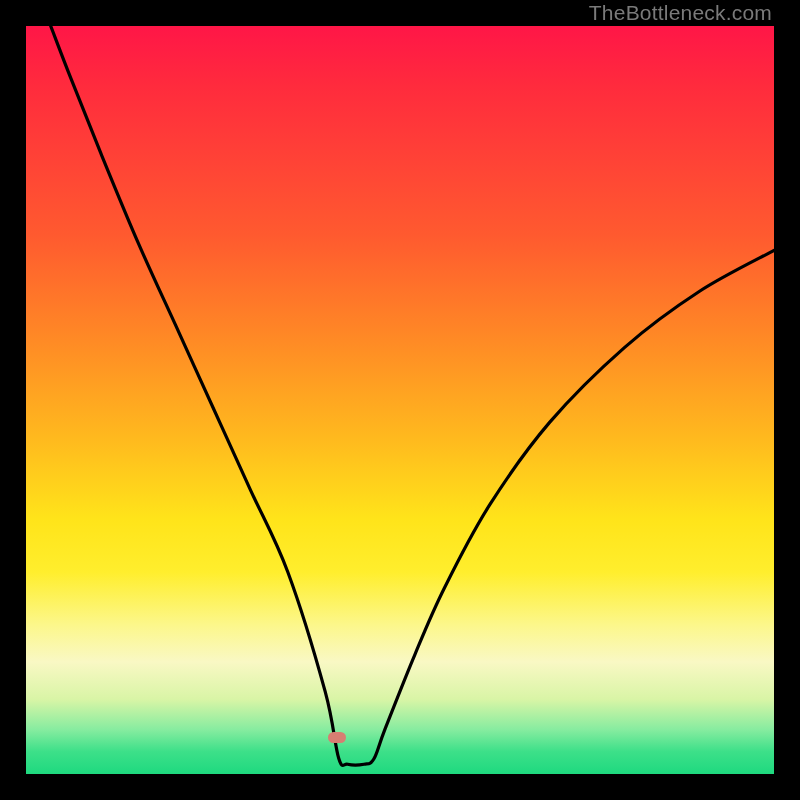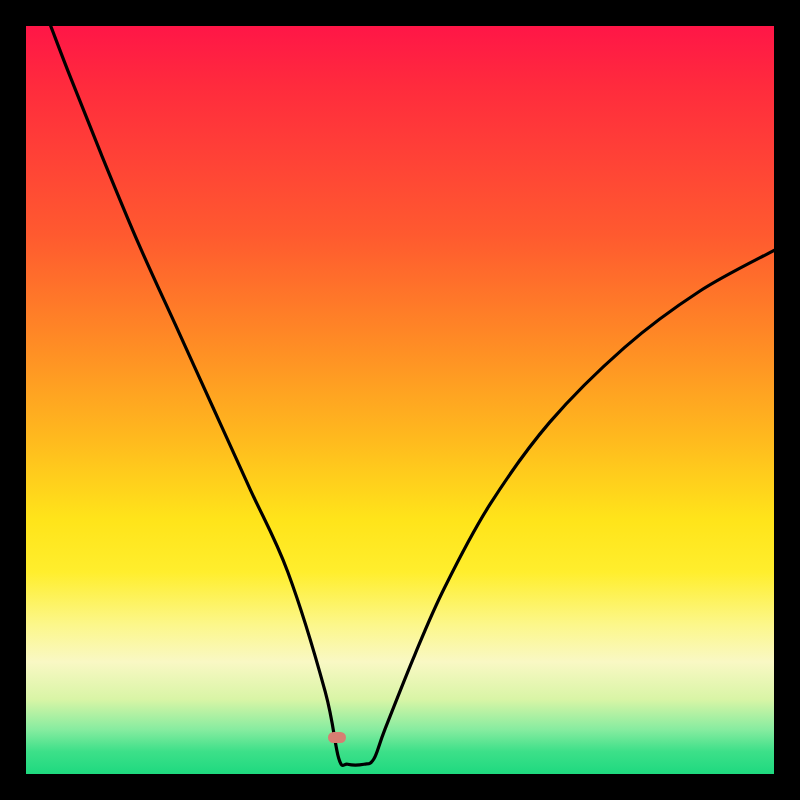--- a/index.html
+++ b/index.html
@@ -65,20 +65,21 @@
     width: 18px;
     height: 11px;
     background: #d77e72;
     border-radius: 6px;
   }
 </style>
 </head>
 <body>
 
 <div class="frame">
+  <div class="watermark">TheBottleneck.com</div>
 
   <div class="plot">
     <svg class="curve" viewBox="0 0 748 748" preserveAspectRatio="none">
       <path d="M 24.7 0.0 C 28.1 8.7, 36.5 31.2, 44.9 52.4 C 53.2 73.6, 63.6 99.7, 74.8 127.2 C 86.0 154.6, 99.7 188.2, 112.2 216.9 C 124.7 245.6, 137.1 271.8, 149.6 299.2 C 162.1 326.6, 174.5 354.1, 187.0 381.5 C 199.5 408.9, 211.9 436.3, 224.4 463.8 C 236.9 491.2, 249.3 512.4, 261.8 546.0 C 274.3 579.7, 290.7 634.7, 299.2 665.7 C 307.7 696.8, 308.9 720.2, 312.7 732.3 C 316.4 744.4, 317.4 737.3, 321.6 738.3 C 325.9 739.3, 333.7 739.1, 338.1 738.3 C 342.5 737.4, 344.3 738.9, 347.8 733.0 C 351.3 727.2, 352.2 720.6, 359.0 703.1 C 365.9 685.7, 379.0 652.0, 389.0 628.3 C 398.9 604.6, 406.4 585.9, 418.9 561.0 C 431.3 536.1, 446.3 506.1, 463.8 478.7 C 481.2 451.3, 501.2 422.6, 523.6 396.4 C 546.0 370.3, 573.5 343.5, 598.4 321.6 C 623.3 299.8, 648.3 281.7, 673.2 265.5 C 698.1 249.3, 735.5 231.3, 748.0 224.4" fill="none" stroke="#000" stroke-width="3.2" stroke-linejoin="round" stroke-linecap="round"></path>
     </svg>
     <div class="marker" style="left: 302px; top: 706px; background: rgb(215, 126, 114);"></div>
   </div>
 </div>
 
 </body></html>

